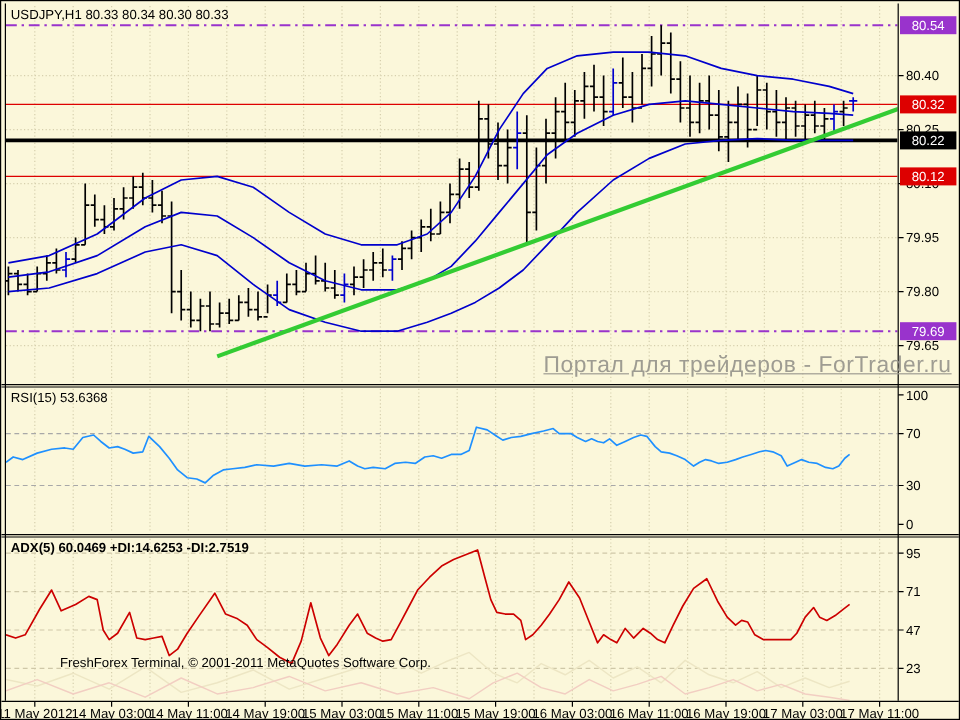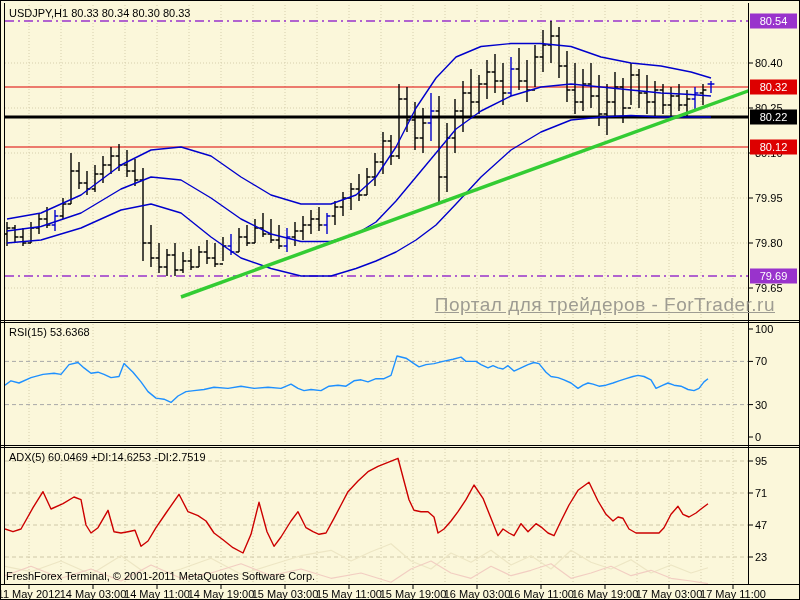--- a/index.html
+++ b/index.html
@@ -7,24 +7,24 @@
     position:relative;width:800px;height:600px;background:#FBF7DA;
     border:1px solid #000;box-sizing:border-box;overflow:hidden;
     font-family:"Liberation Sans",sans-serif;
   }
   .terminal svg{position:absolute;left:0;top:0;}
   svg text{font-family:"Liberation Sans",sans-serif;font-size:11px;fill:#000;}
   svg text.badge-text{fill:#fff;}
   .overlay{position:absolute;color:#000;font-size:11px;white-space:nowrap;}
   #chart-title{left:8px;top:6px;}
   #rsi-label{left:8px;top:325px;}
-  #adx-label{left:8px;top:450px;}
-  #footer-text{left:5px;top:569px;}
+  #adx-label{left:8px;top:450px;font-weight:bold;}
+  #footer-text{left:5px;top:546px;padding-left:44px;}
   #watermark{
-    right:24px;top:293px;font-size:19px;color:#9E9C92;
+    right:6px;top:293px;font-size:19px;color:#9E9C92;
     text-decoration:underline;letter-spacing:.5px;
   }
 </style>
 </head>
 <body>
 
 <div class="terminal">
   <svg id="chart-svg" width="800" height="600" viewBox="0 0 800 600">
       <defs>
         <clipPath id="clip-price">

